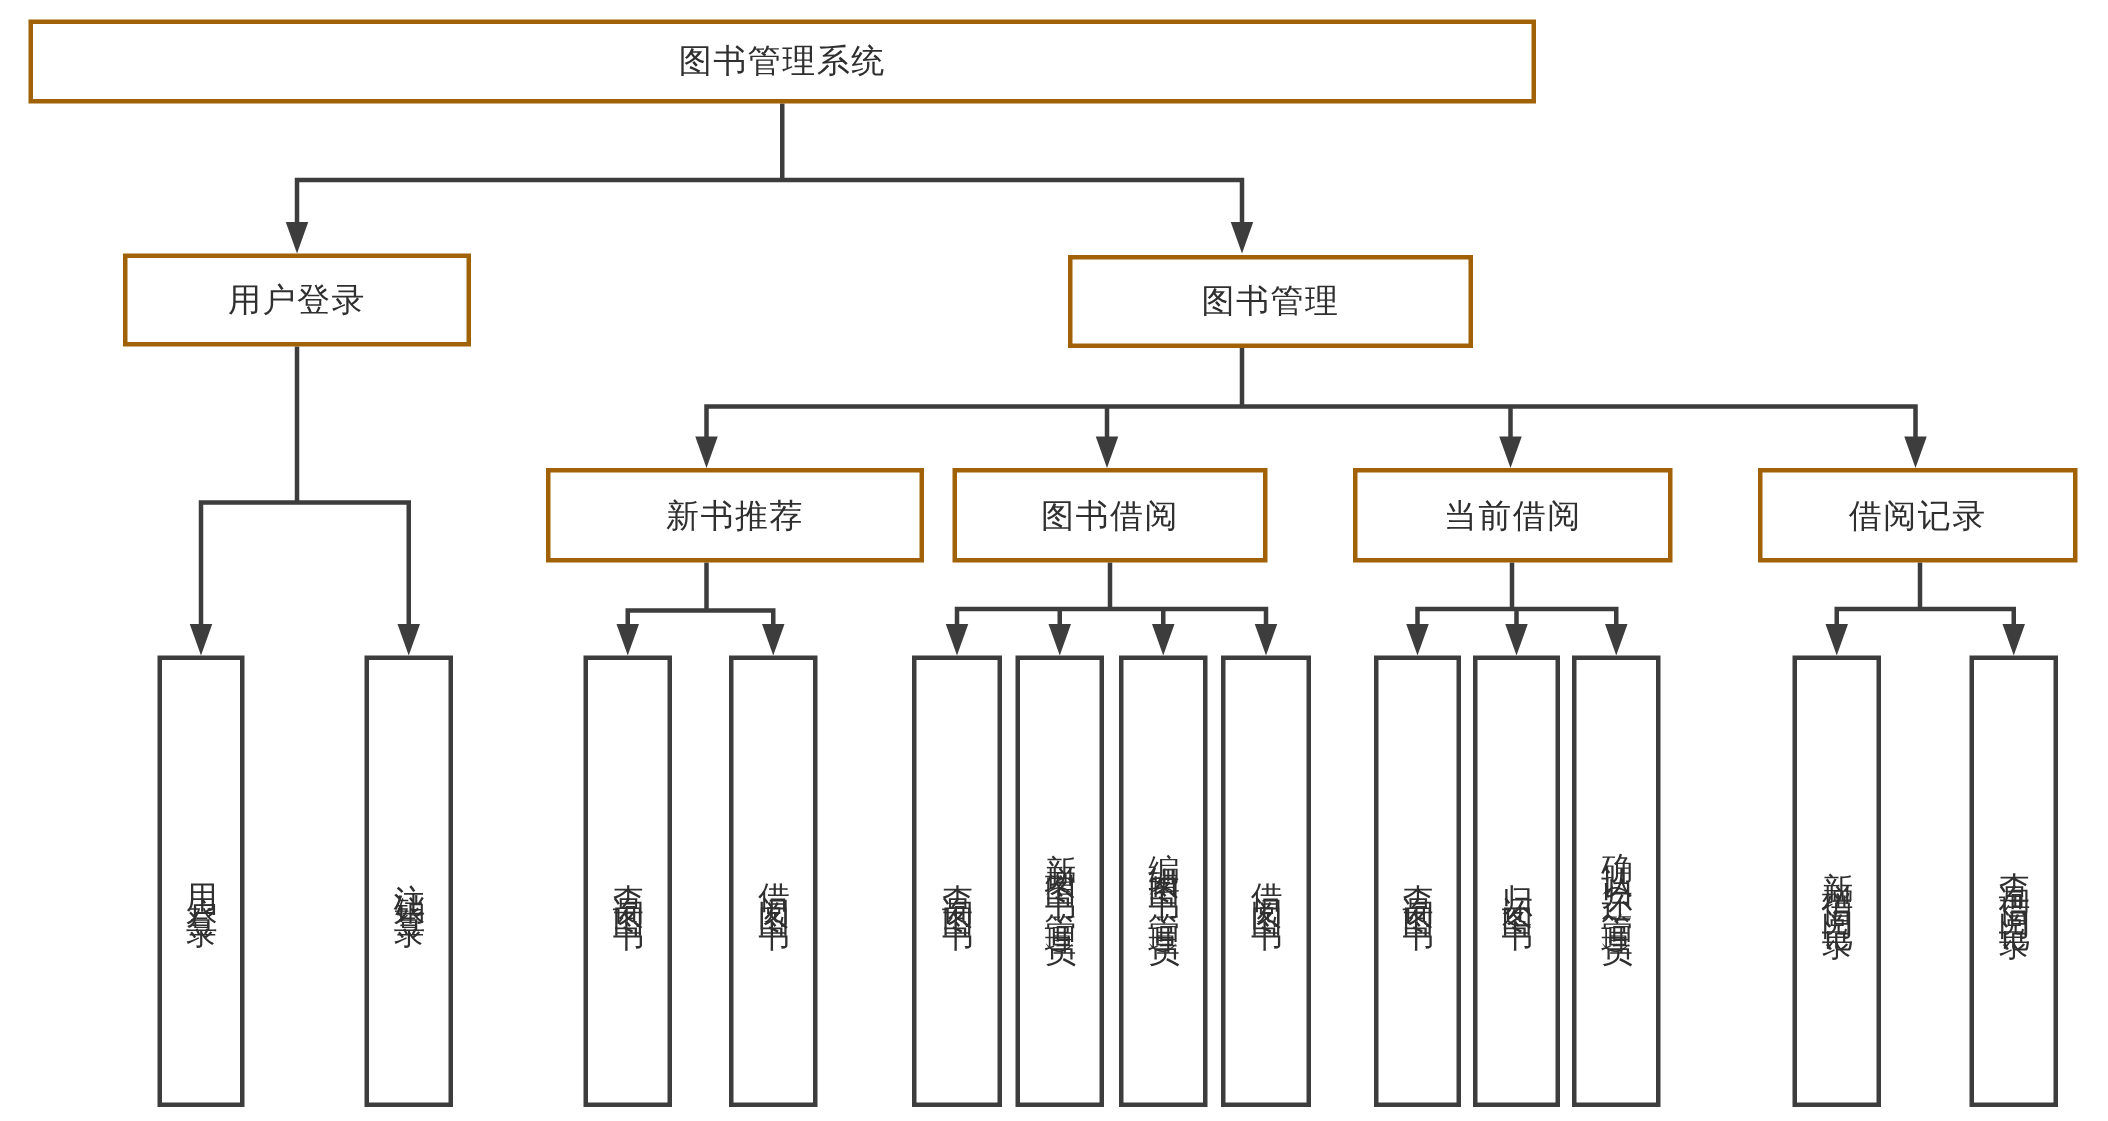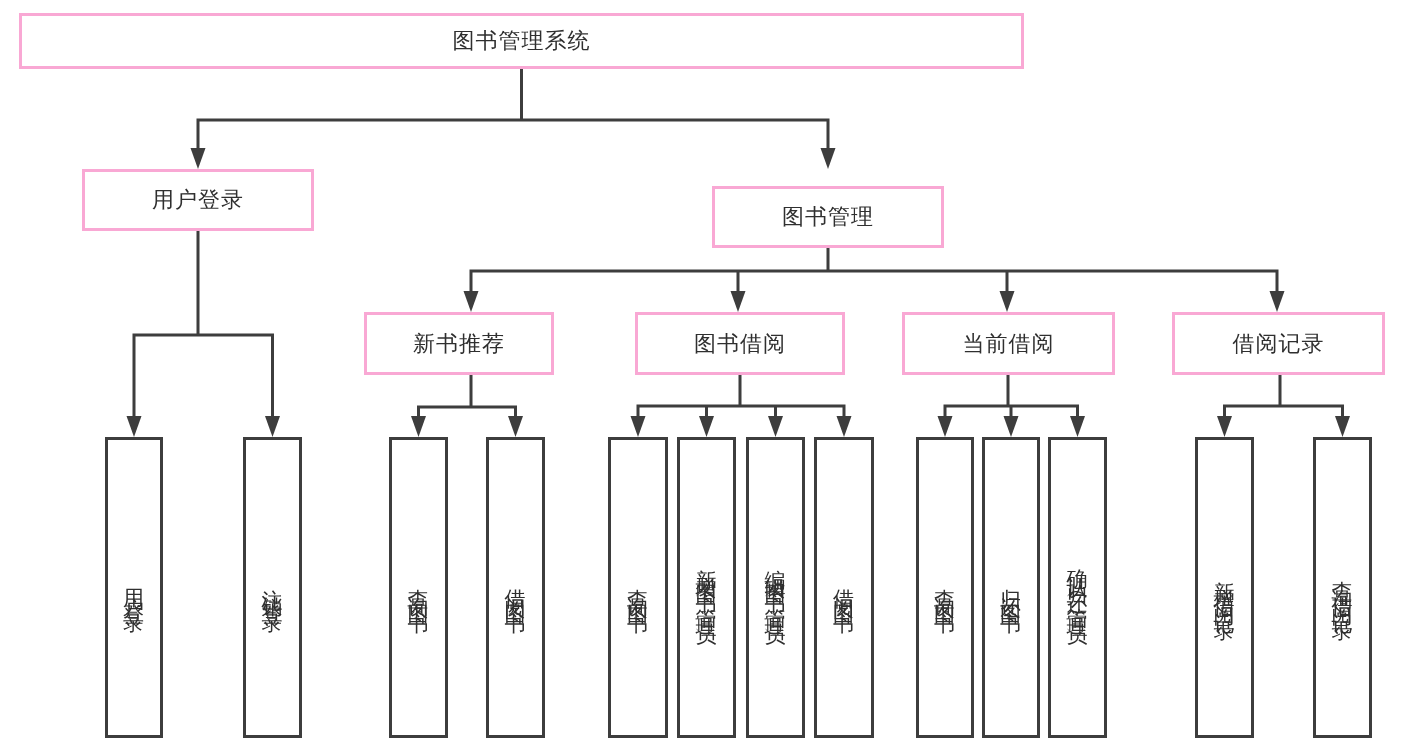--- a/index.html
+++ b/index.html
@@ -13,21 +13,21 @@
     color: #2f2f2f;
   }
   .connectors {
     position: absolute;
     left: 0; top: 0;
     z-index: 1;
   }
   .box {
     position: absolute;
     box-sizing: border-box;
-    border: 3px solid #f9a8d4;
+    border: 3px solid #a16207;
     background: #ffffff;
     display: flex;
     align-items: center;
     justify-content: center;
     font-size: 22px;
     letter-spacing: 1px;
     z-index: 2;
     white-space: nowrap;
   }
   .vbox {
@@ -102,23 +102,23 @@
       <polygon points="1003.5,416 1018.5,416 1011,437"></polygon>
       <polygon points="1070,416 1085,416 1077.5,437"></polygon>
       <polygon points="1217,416 1232,416 1224.5,437"></polygon>
       <polygon points="1335,416 1350,416 1342.5,437"></polygon>
     </g>
   </svg>
 
   <div class="box" style="left:19px; top:13px; width:1005px; height:56px;">图书管理系统</div>
 
   <div class="box" style="left:82px; top:169px; width:232px; height:62px;">用户登录</div>
-  <div class="box" style="left:712px; top:186px; width:232px; height:62px;text-align:right;">图书管理</div>
+  <div class="box" style="left:712px; top:170px; width:270px; height:62px;text-align:right;">图书管理</div>
 
-  <div class="box" style="left:364px; top:312px; width:190px; height:63px;">新书推荐</div>
+  <div class="box" style="left:364px; top:312px; width:252px; height:63px;">新书推荐</div>
   <div class="box" style="left:902px; top:312px; width:213px; height:63px;">当前借阅</div>
   <div class="box" style="left:635px; top:312px; width:210px; height:63px;">图书借阅</div>
   <div class="box" style="left:1172px; top:312px; width:213px; height:63px;">借阅记录</div>
 
   <div class="vbox" style="left:105px; width:58px;">
     <span class="vtext">用户登录</span>
   </div>
   <div class="vbox" style="left:243px; width:59px;">
     <span class="vtext">注销登录</span>
   </div>

